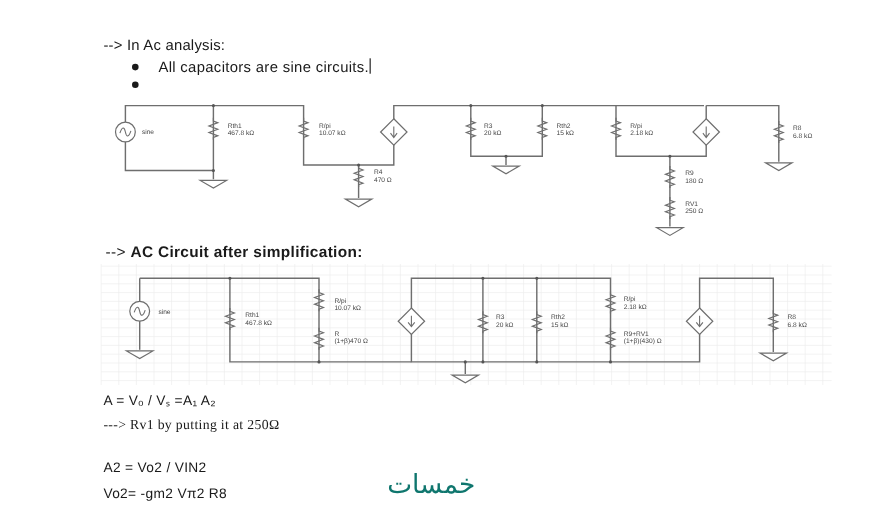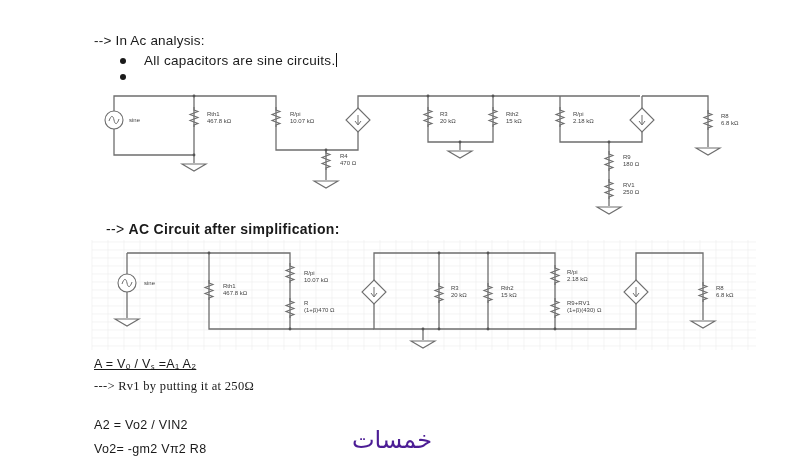--- a/index.html
+++ b/index.html
@@ -4,25 +4,25 @@
 <style>
   html, body { margin: 0; padding: 0; background: #ffffff; }
   body { width: 800px; height: 460px; position: relative; overflow: hidden;
          font-family: "Liberation Sans", sans-serif; color: #1a1a1a; }
   .txt { position: absolute; white-space: nowrap; }
   .h1 { left: 94px; top: 33px; font-size: 13.5px; letter-spacing: 0.2px; text-align: center; }
   .bullets { position: absolute; left: 118px; top: 53px; margin: 0; padding: 0; list-style: none; }
   .bullets li { font-size: 13.5px; line-height: 16px; letter-spacing: 0.3px; position: relative; padding-left: 26px; }
   .bullets li .dot { position: absolute; left: 2px; top: 5px; width: 6px; height: 6px; border-radius: 50%; background: #1a1a1a; }
   .caret { display: inline-block; width: 1px; height: 14px; background: #111; vertical-align: -2px; margin-left: 1px; }
-  .h2 { left: 106px; top: 221px; font-size: 14px; letter-spacing: 0.3px; }
+  .h2 { left: 96px; top: 221px; font-size: 14px; letter-spacing: 0.3px; }
   .h2 b { font-weight: 700; }
   .eq { left: 94px; font-size: 12.5px; letter-spacing: 0.3px; }
-  .eq1 { top: 355px; text-decoration: underline; } .eq2 { top: 379px; font-family: Liberation Serif, serif; } .eq3 { top: 418px; } .eq4 { top: 442px; }
-  .wm { left: 352px; top: 426px; font-family: "DejaVu Sans", sans-serif; font-size: 24px; color: #4c1d95; }
+  .eq1 { top: 355px; } .eq2 { top: 379px; font-family: Liberation Serif, serif; } .eq3 { top: 418px; } .eq4 { top: 442px; }
+  .wm { left: 352px; top: 426px; font-family: "DejaVu Sans", sans-serif; font-size: 24px; color: #0f766e; }
   svg text { font-family: "Liberation Sans", sans-serif; font-size: 6px; fill: #444; }
   svg .wire { stroke: #6e6e6e; stroke-width: 1.3; fill: none; }
   svg .grid line { stroke: #ececec; stroke-width: 0.6; }
 </style>
 </head>
 <body>
 
 <div class="txt h1">--&gt; In Ac analysis:</div>
 <ul class="bullets">
   <li><span class="dot"></span><span>All capacitors are sine circuits.</span><span class="caret"></span></li>

